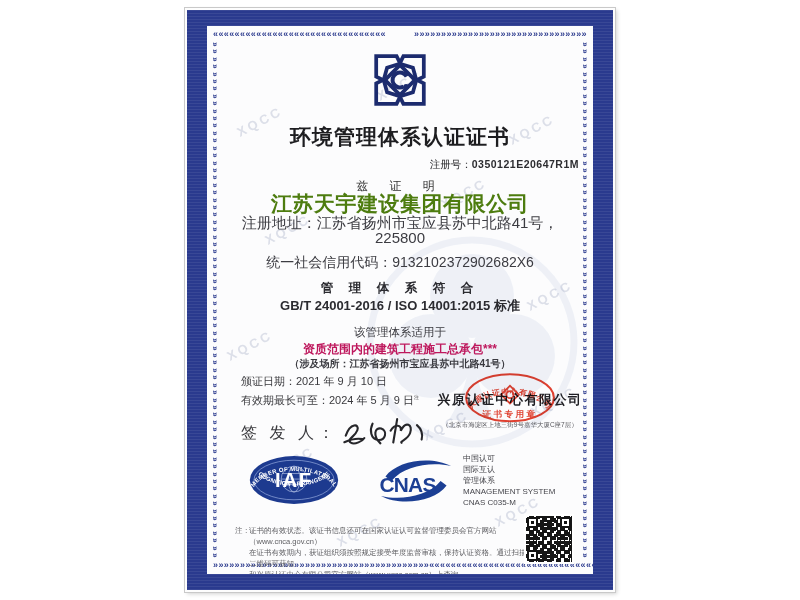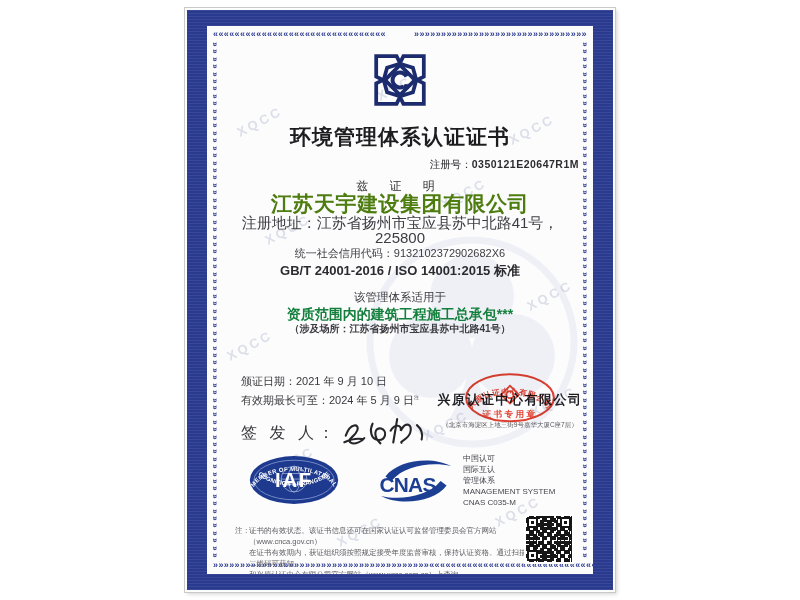--- a/index.html
+++ b/index.html
@@ -35,25 +35,25 @@
   .title { position:absolute; left:0; right:0; top:97px; text-align:center;
            font-size:21px; font-weight:700; letter-spacing:1px; color:#1d1d20; }
   .regline { position:absolute; right:14px; top:132px; font-size:10.5px; color:#2c2c30;text-align:right; }
   .regline b { font-weight:700; letter-spacing:.5px; }
 
   
   .stack { position:absolute; left:16px; right:16px; top:153px; text-align:center; color:#3c3c42; }
   .attest   { font-size:12px; line-height:14px; letter-spacing:9px; color:#333; }
   .company  { font-size:21px; line-height:18px; margin-top:2px; font-weight:700; color:#4d7c0f; letter-spacing:.5px; }
   .addr     { font-size:15px; line-height:15px; margin-top:2px; }
-  .credit   { font-size:11px; line-height:15px; margin-top:1px; }
+  .credit   { font-size:14px; line-height:15px; margin-top:10px; }
   .conform  { font-size:12.5px; line-height:16px; margin-top:10px; font-weight:700; letter-spacing:6px; color:#2b2b30; }
   .standard { font-size:13px;  line-height:16px; margin-top:2px; font-weight:700; color:#2b2b30; }
   .intro    { font-size:11.5px; line-height:14px; margin-top:11px; color:#38383e; }
-  .scope    { font-size:14px; line-height:16px; margin-top:2px; font-weight:700; color:#15803d; }
+  .scope    { font-size:12px; line-height:16px; margin-top:2px; font-weight:700; color:#be185d; }
   .sites    { font-size:10px; line-height:13px; font-weight:600; color:#3a3a40; }
 
   
   .issue-left { position:absolute; left:34px; top:347px; width:180px; color:#3a3a3e; }
   .issue-left .dl { font-size:11px; line-height:16px; font-weight:500; }
   .sup { font-size:5px; vertical-align:super; }
   .sig-row { margin-top:6px; font-size:16px; letter-spacing:4px; color:#3a3a3e; white-space:nowrap; }
   .sig-row svg { vertical-align:-10px; margin-left:2px; }
   .issue-right { position:absolute; left:228px; top:340px; width:150px; text-align:center; }
   .issuer-co { position:absolute; left:0; right:0; top:25px; font-size:13px; font-weight:700;
@@ -276,20 +276,21 @@
         </svg>
       </div>
       <div class="title">环境管理体系认证证书</div>
       <div class="regline"><span>注册号：</span><b>0350121E20647R1M</b></div>
 
       <div class="stack">
         <div class="attest">兹 证 明</div>
         <div class="company">江苏天宇建设集团有限公司</div>
         <div class="addr">注册地址：江苏省扬州市宝应县苏中北路41号，225800</div>
         <div class="credit">统一社会信用代码：9132102372902682X6</div>
+        <div class="conform">管 理 体 系 符 合</div>
         <div class="standard">GB/T 24001-2016 / ISO 14001:2015 标准</div>
         <div class="intro">该管理体系适用于</div>
         <div class="scope">资质范围内的建筑工程施工总承包***</div>
         <div class="sites">（涉及场所：江苏省扬州市宝应县苏中北路41号）</div>
       </div>
 
       <div class="issue-left">
         <div class="dl">颁证日期：2021 年 9 月 10 日</div>
         <div class="dl"><span>有效期最长可至：2024 年 5 月 9 日</span><span class="sup">注</span></div>
         <div class="sig-row"><span>签 发 人：</span><svg width="92" height="34" viewBox="0 0 100 36">

